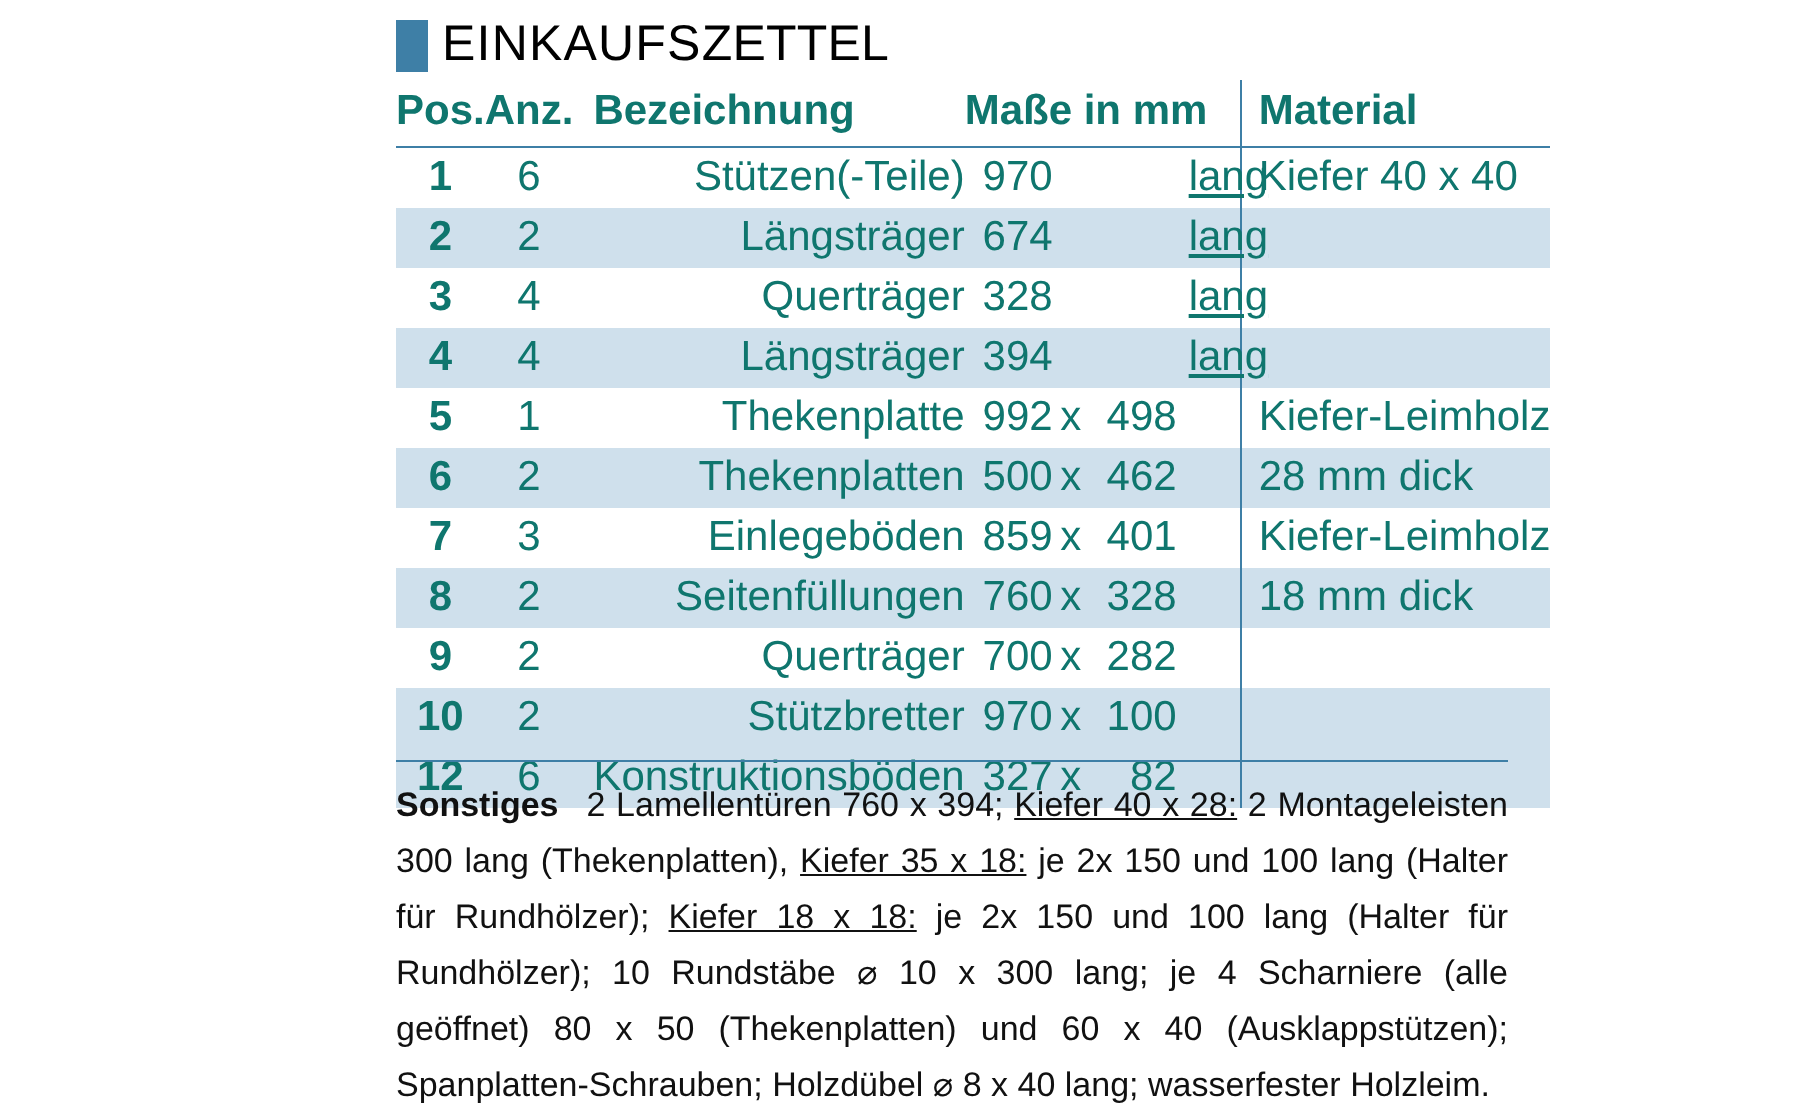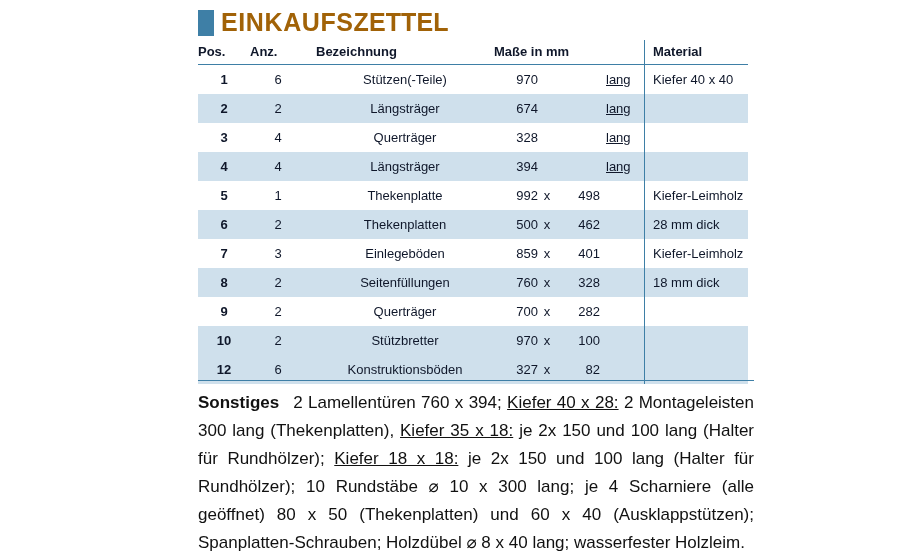--- a/index.html
+++ b/index.html
@@ -29,60 +29,60 @@
     align-items: center;
   }
   .title-bar {
     width: 16px;
     height: 26px;
     background: #3e7fa6;
     margin-right: 7px;
   }
   .title-text {
     font-size: 25px;
-    font-weight: bold;
+    font-weight: normal;
     letter-spacing: 0.3px;
-    color: #a16207;
+    color: #000000;
     white-space: nowrap;
   }
   .title-text .t1 { letter-spacing: 0.6px; }
   .title-text .t2 { letter-spacing: 0.1px; }
 
   
   .table-wrap {
     position: absolute;
     left: 198px;
     top: 40px;
     width: 550px;
   }
   table.shop {
     border-collapse: collapse;
     width: 550px;
-    font-size: 13px;
-    color: #0f172a;
+    font-size: 21px;
+    color: #0f766e;
   }
   table.shop th {
     font-weight: bold;
     text-align: left;
     padding: 4px 0 5px 0;
     border-bottom: 1.6px solid #3e7fa6;
     white-space: nowrap;
   }
   table.shop td {
     padding: 3px 0 3px 0;
     white-space: nowrap;
     vertical-align: middle;
     height: 23px;
   }
   tr.shade td { background: #cfe0ec; }
 
   
   .c-pos   { width: 52px;  text-align: center; font-weight: bold; }
   .c-anz   { width: 56px;  text-align: center; }
-  .c-bez   { width: 178px; text-align: center; padding-left: 10px !important; }
+  .c-bez   { width: 178px; text-align: right; padding-left: 10px !important; }
   .c-ma    { width: 150px; text-align: left; }
   .c-mat   { width: auto;  text-align: left; padding-left: 8px !important; }
 
   th.c-pos { text-align: center; }
   th.c-anz { text-align: center; }
   th.c-bez { padding-left: 10px; }
   th.c-ma  { padding-left: 2px; }
   th.c-mat { padding-left: 8px; }
 
   

